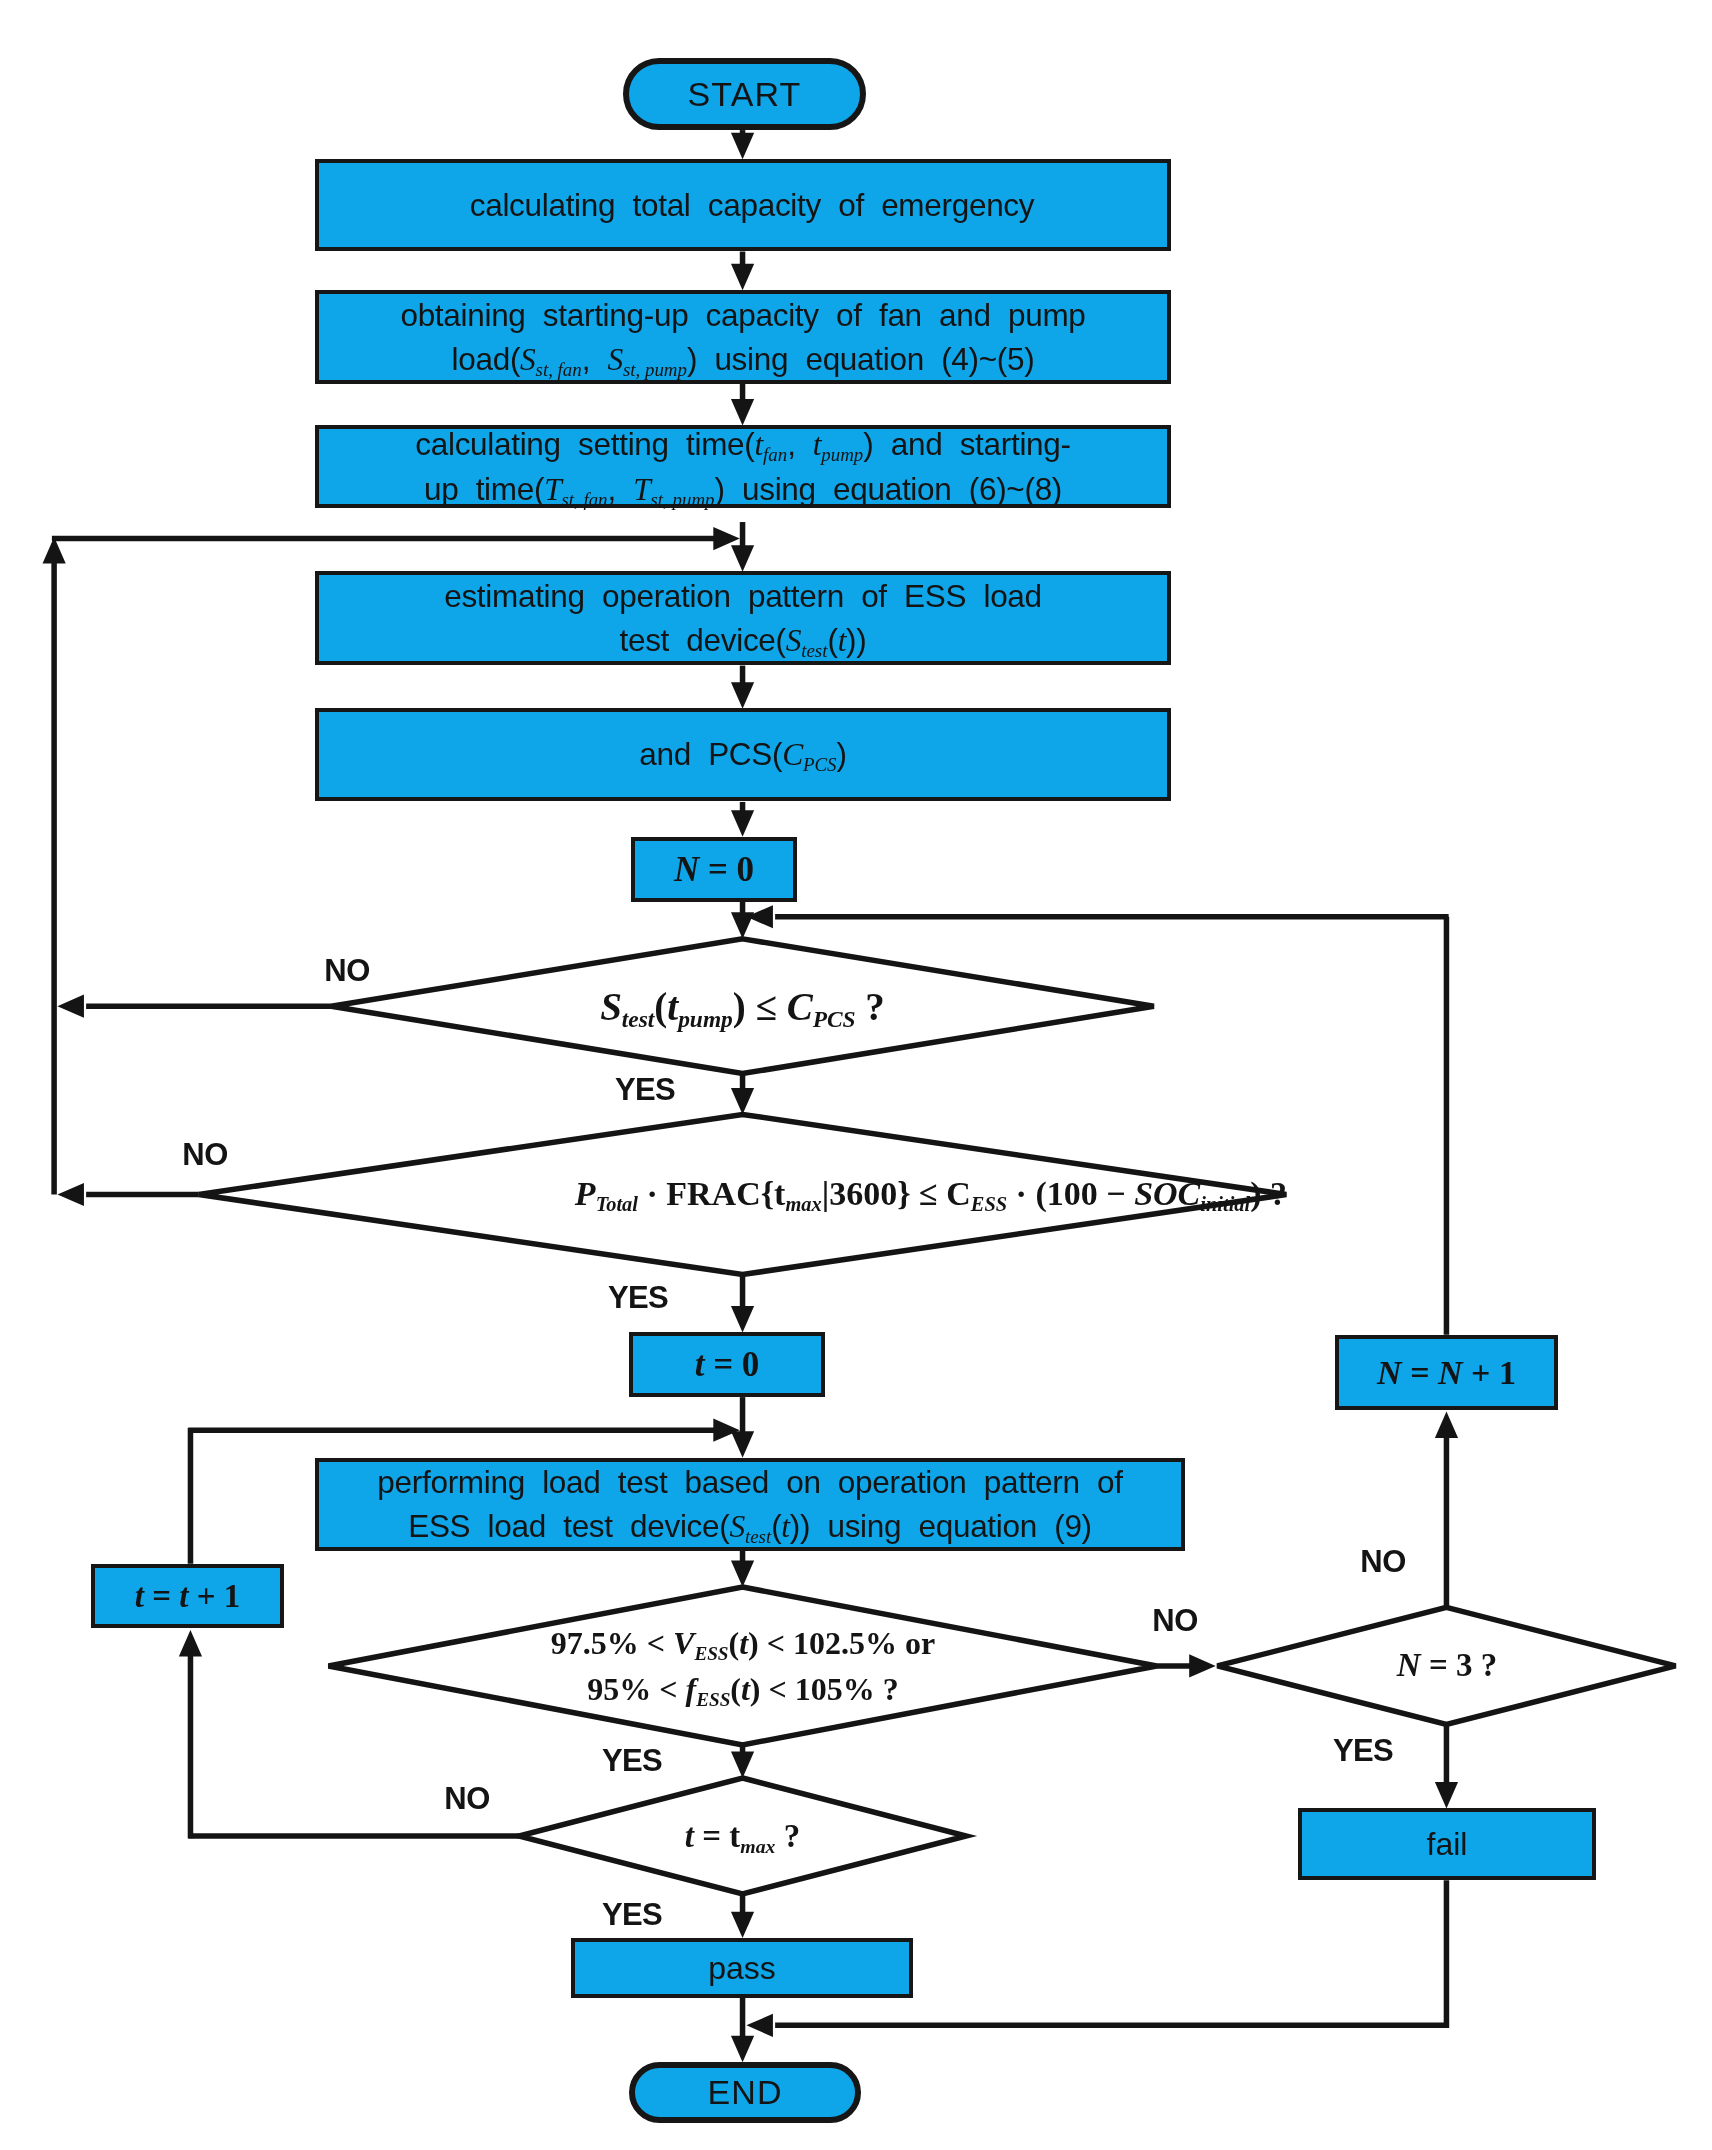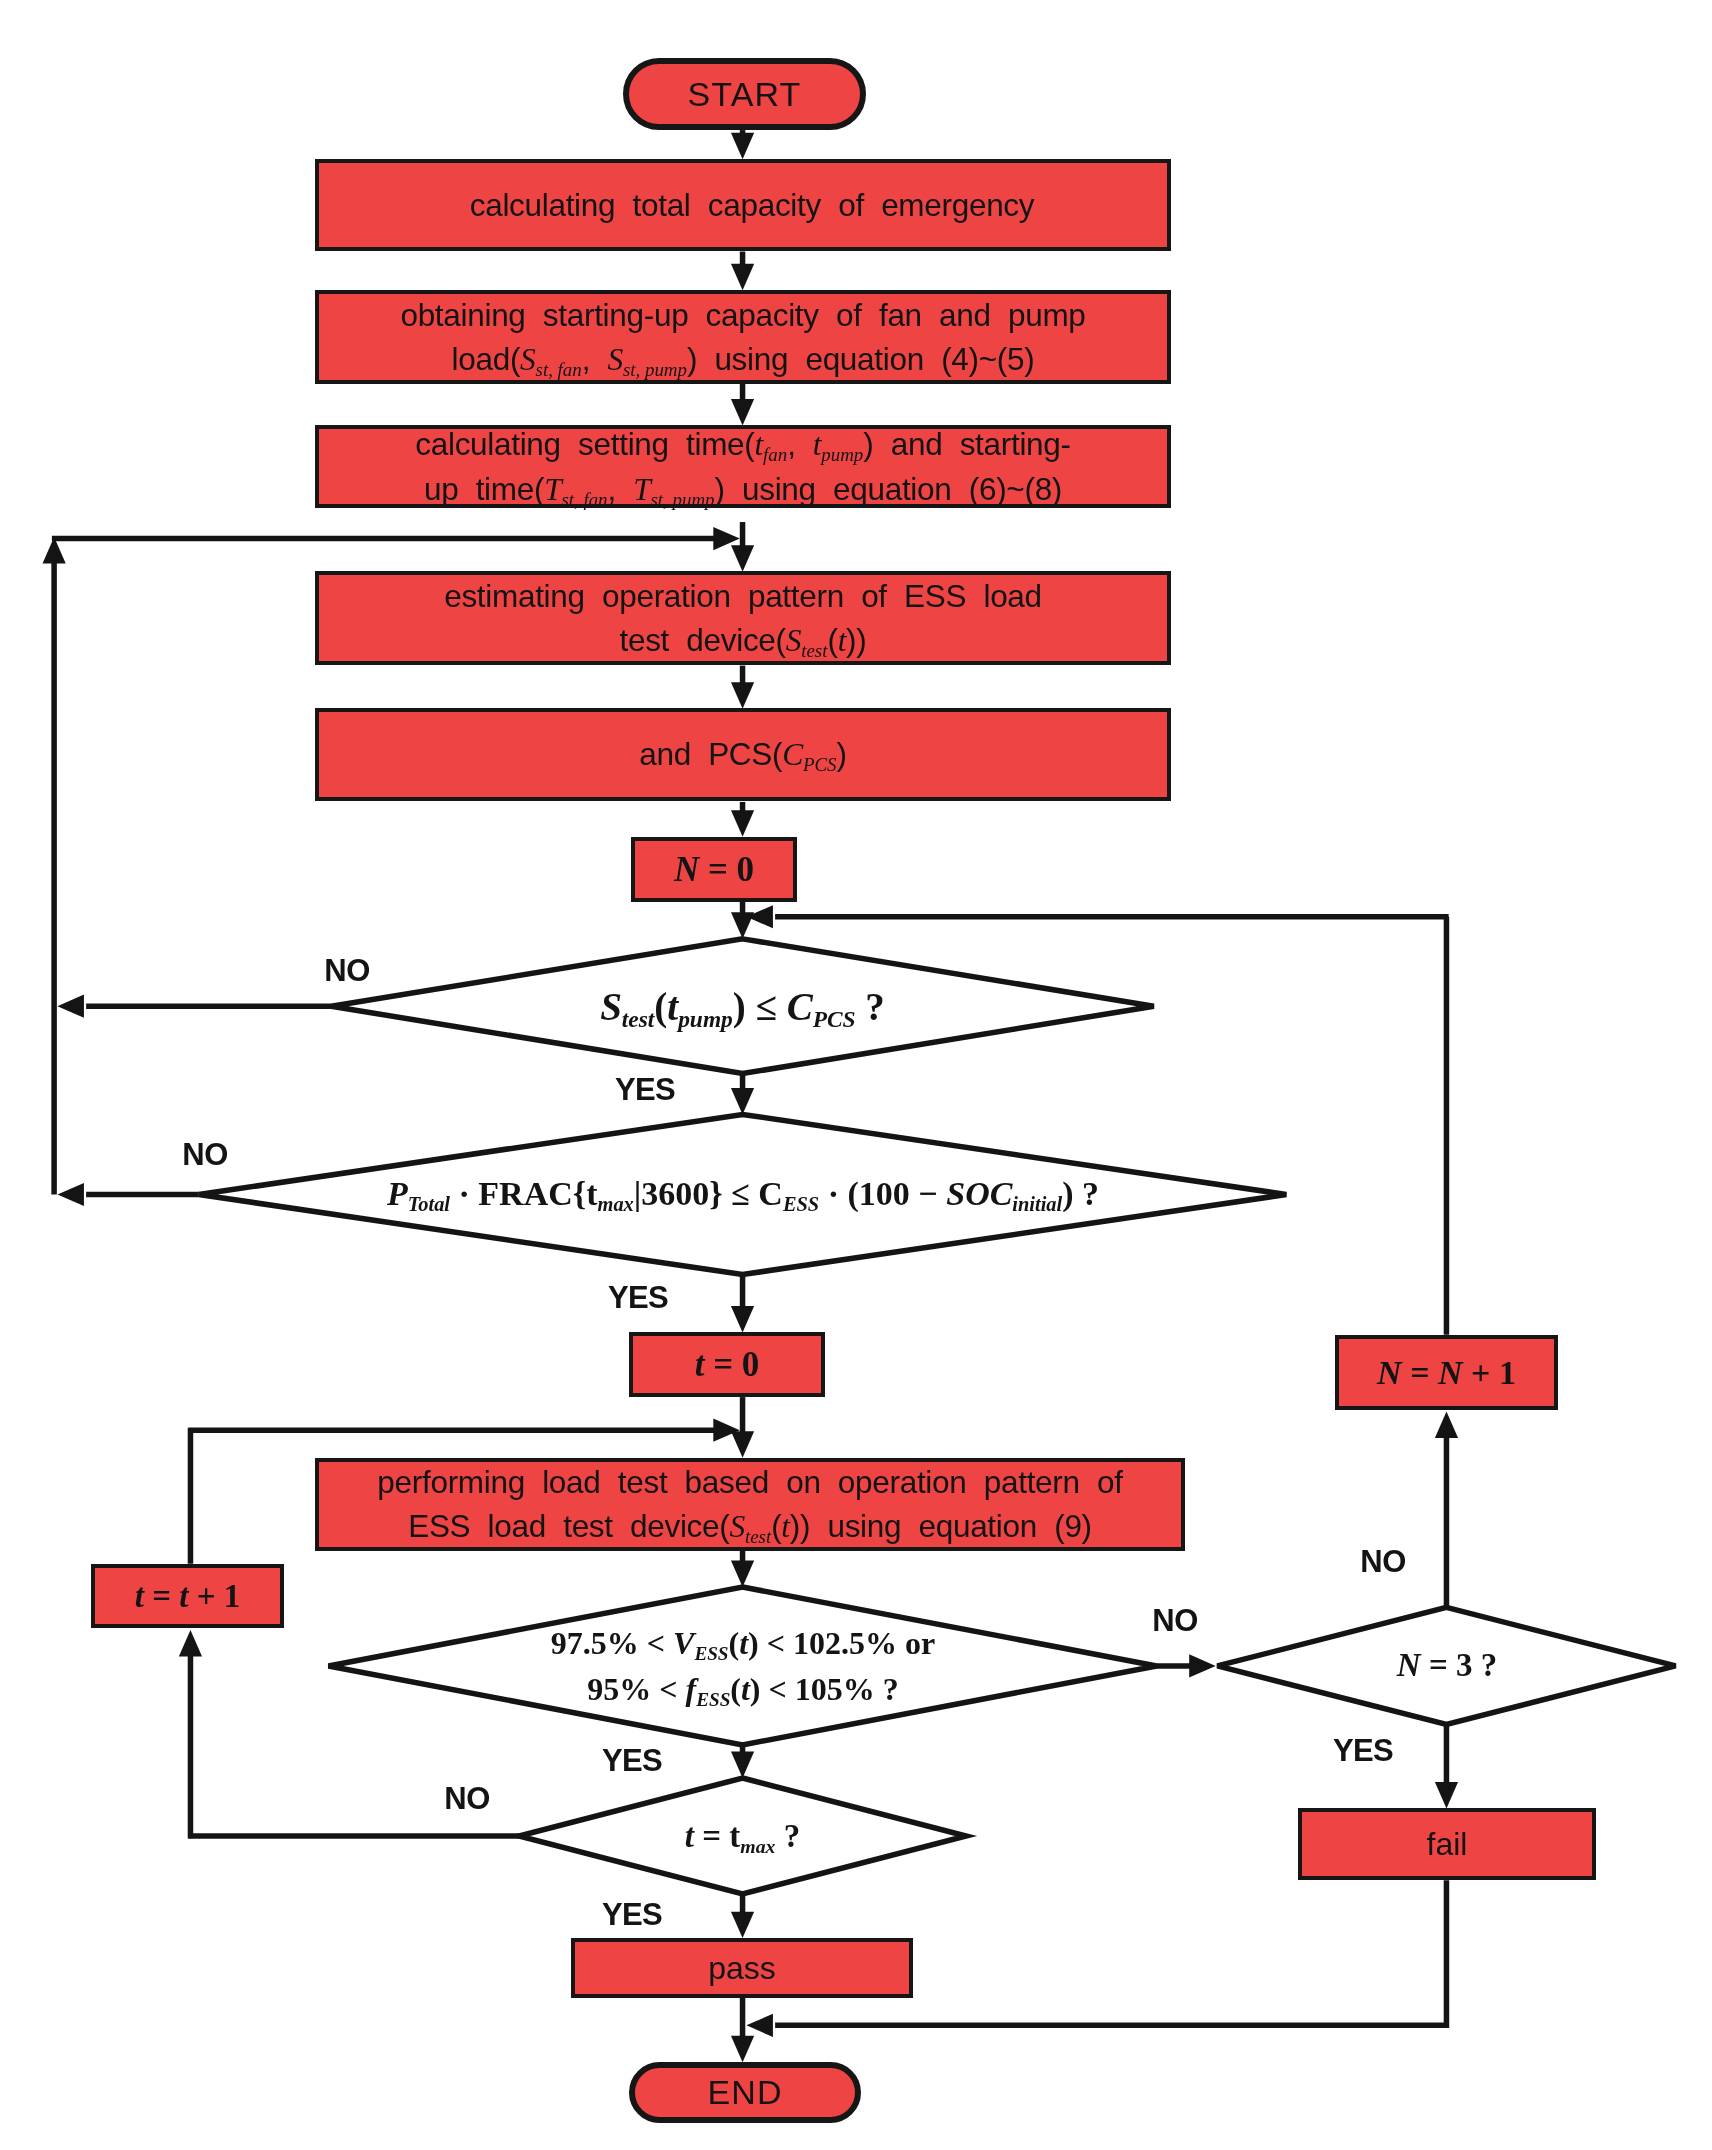--- a/index.html
+++ b/index.html
@@ -1,19 +1,19 @@
 <!DOCTYPE html>
 <html style="font-size:8.8px"><head>
 <meta charset="utf-8">
 <style>
   html,body{margin:0;padding:0;background:#ffffff;}
   .page{position:relative;width:1712px;height:2151px;background:#fff;
         font-family:"Liberation Sans",sans-serif;color:#141414;overflow:hidden;}
   svg.edges{position:absolute;left:0;top:0;width:1712px;height:2151px;}
-  .node{position:absolute;background:#ef4444;border:4.4px solid #161616;box-sizing:border-box;
+  .node{position:absolute;background:#0ea5e9;border:4.4px solid #161616;box-sizing:border-box;
         display:flex;flex-direction:column;align-items:center;justify-content:center;
         text-align:center;}
   .proc{font-size:31.5px;line-height:44px;letter-spacing:-0.3px;word-spacing:8.8px;}
   .terminal{border-radius:44px;border-width:6px;font-size:34px;letter-spacing:1.1px;font-weight:400;}
   .plain{font-size:32px;letter-spacing:0;}
   .math{font-family:"Liberation Serif",serif;font-weight:bold;}
   .mi{font-family:"Liberation Serif",serif;font-style:italic;}
   sub{font-size:0.60em;font-family:"Liberation Serif",serif;font-style:italic;
       line-height:0;vertical-align:-0.3em;letter-spacing:0;word-spacing:normal;}
   .dtext{position:absolute;display:flex;flex-direction:column;align-items:center;
@@ -153,21 +153,21 @@
   </div>
 
   <div class="node terminal" style="left:629px;top:2062px;width:232px;height:61px;border-radius:33px;">
     <span>END</span>
   </div>
 
   <div class="dtext math" style="left:331px;top:939px;width:823px;height:135px;font-size:39px;">
     <div><span class="mi">S</span><sub>test</sub>(<span class="mi">t</span><sub>pump</sub>) ≤ <span class="mi">C</span><sub>PCS</sub> ?</div>
   </div>
 
-  <div class="dtext math" style="left:199px;top:1114px;width:1088px;height:160px;font-size:34px;">
+  <div class="dtext math" style="left:199px;top:1114px;width:1088px;height:160px;font-size:34px;align-items:flex-end;">
     <div><span class="mi">P</span><sub>Total</sub> · FRAC{t<sub>max</sub>|3600} ≤ C<sub>ESS</sub> · (100 − <span class="mi">SOC</span><sub>initial</sub>) ?</div>
   </div>
 
   <div class="dtext math" style="left:329px;top:1587px;width:828px;height:158px;font-size:32px;line-height:46px;">
     <div>97.5% &lt; <span class="mi">V</span><sub>ESS</sub>(<span class="mi">t</span>) &lt; 102.5% or</div>
     <div>95% &lt; <span class="mi">f</span><sub>ESS</sub>(<span class="mi">t</span>) &lt; 105% ?</div>
   </div>
 
   <div class="dtext math" style="left:1218px;top:1607px;width:458px;height:117px;font-size:33px;">
     <div><span class="mi">N</span> = 3 ?</div>

